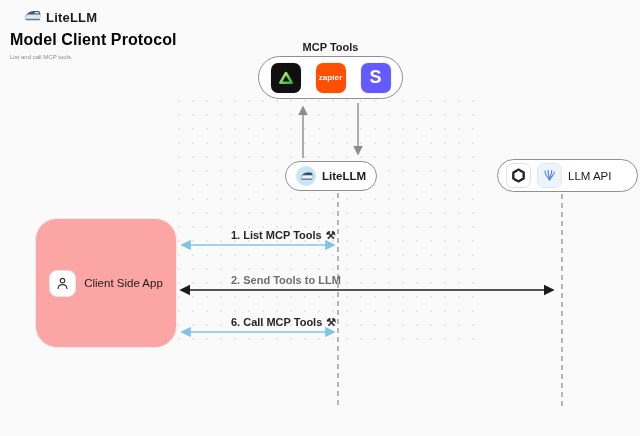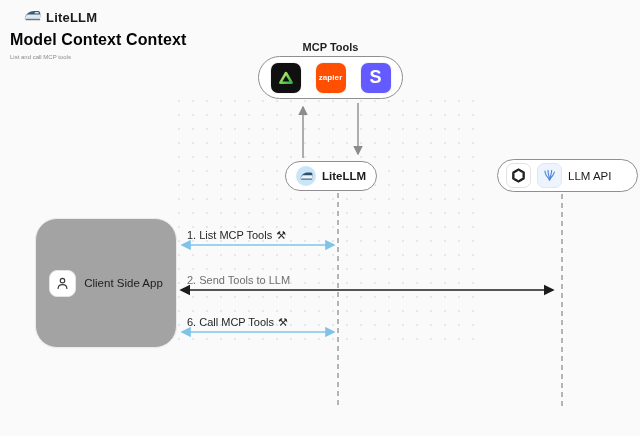--- a/index.html
+++ b/index.html
@@ -55,29 +55,29 @@
 
   .llmapi-node { left:497px; top:159px; width:141px; height:33px; padding:0 8px; gap:6px; border-radius:17px; }
   .mini-tile { width:25px; height:25px; border-radius:7px; display:flex; align-items:center; justify-content:center; flex:0 0 auto; }
   .openai-tile { background:#fff; border:1px solid #e2e2e4; }
   .provider-tile { background:#eef4fd; border:1px solid #dde7f6; }
   .llmapi-label { font-size:11.5px; font-weight:500; color:#1b1b1d; }
 
   
   .client-node {
     left:35px; top:218px; width:142px; height:130px; border-radius:22px;
-    background:#a3a3a3; border:1.5px solid #ebebed; z-index:2;
+    background:#fca5a5; border:1.5px solid #ebebed; z-index:2;
     display:flex; align-items:center; justify-content:center; gap:8px;
     box-shadow:0 1px 3px rgba(0,0,0,.02);
   }
   .person-tile { width:27px; height:27px; border-radius:8px; background:#fff; border:1px solid #e4e4e6; display:flex; align-items:center; justify-content:center; }
   .client-label { font-size:11.5px; font-weight:500; color:#1d1d1f; }
 
   
-  .seq-label { z-index:2; font-size:11px; font-weight:400; display:flex; align-items:center; gap:4px; white-space:nowrap; }
+  .seq-label { z-index:2; font-size:11px; font-weight:700; display:flex; align-items:center; gap:4px; white-space:nowrap;margin-left:44px; }
   .seq-dark { color:#262628; }
   .seq-gray { color:#6f6f72;align-items:flex-end; }
   .tool-glyph { font-size:11px; color:#2b2b2d; line-height:1; }
   .step1 { left:187px; top:229px; }
   .step2 { left:187px; top:274px; }
   .step3 { left:187px; top:316px; }
 </style>
 </head>
 <body>
 
@@ -112,21 +112,21 @@
     <svg width="17" height="13" viewBox="0 0 24 17">
       <path d="M1 13 C2 6 8 2 14 2 L20 2 C22 2 23 4 23 6 L23 10 C23 12 22 13 20 13 Z" fill="#3c5a75"></path>
       <path d="M1 13 C1.5 10.5 3 8.5 5 7 L23 7 L23 10 C23 12 22 13 20 13 Z" fill="#dfe9f2"></path>
       <rect x="15" y="3.4" width="6" height="2.4" rx="1.2" fill="#cfe2f0"></rect>
       <rect x="2" y="13.5" width="21" height="1.8" rx="0.9" fill="#6b7885"></rect>
     </svg>
   </span>
   <span class="logo-text">LiteLLM</span>
 </div>
 
-<div class="abs page-title">Model Context Context</div>
+<div class="abs page-title">Model Client Protocol</div>
 <div class="abs page-subtitle">List and call MCP tools</div>
 
 <div class="abs mcp-label">MCP Tools</div>
 <div class="abs mcp-box">
   <div class="tool-tile tile-dark">
     <svg width="20" height="20" viewBox="0 0 32 32">
       <defs>
         <linearGradient id="gr-tri" x1="0" y1="0" x2="1" y2="1">
           <stop offset="0" stop-color="#c7f464"></stop>
           <stop offset="1" stop-color="#2fb344"></stop>

